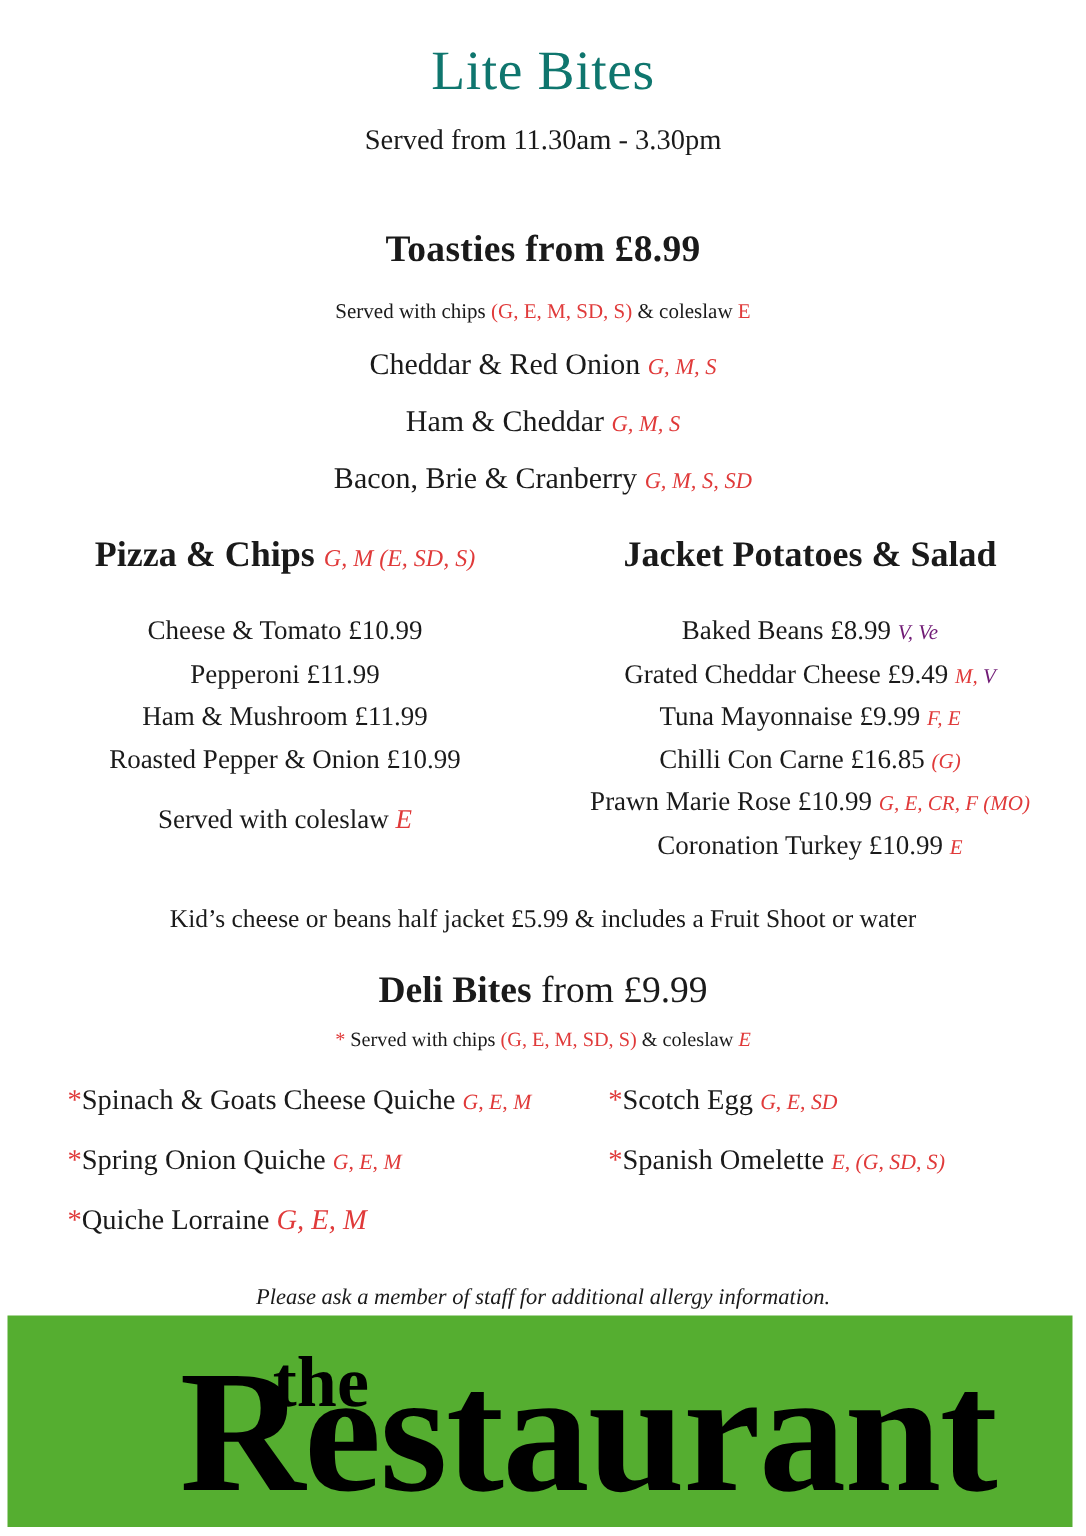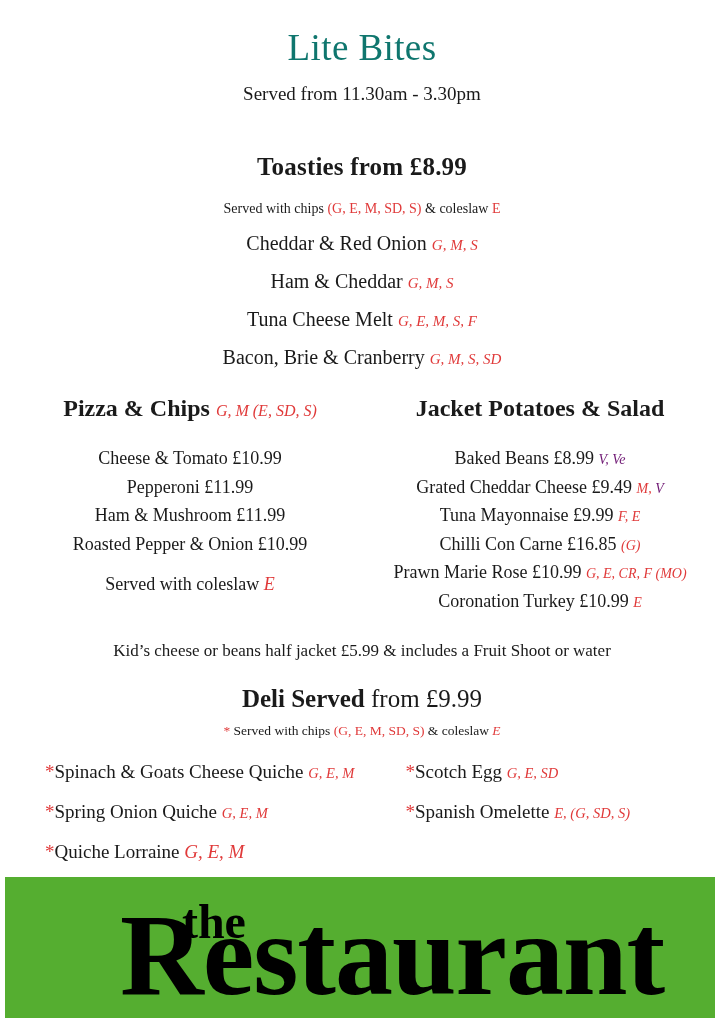--- a/index.html
+++ b/index.html
@@ -220,23 +220,20 @@
       <span>Served with chips </span><span class="allergen-up">(G, E, M, SD, S)</span><span> &amp; coleslaw </span><span class="allergen-up">E</span>
     </div>
     <div class="toastie-list">
       <div class="toastie-item">
         <span>Cheddar &amp; Red Onion </span><span class="allergen">G, M, S</span>
       </div>
       <div class="toastie-item">
         <span>Ham &amp; Cheddar </span><span class="allergen">G, M, S</span>
       </div>
       <div class="toastie-item">
-        <span>Tuna Cheese Melt </span><span class="allergen">G, E, M, S, F</span>
-      </div>
-      <div class="toastie-item">
         <span>Bacon, Brie &amp; Cranberry </span><span class="allergen">G, M, S, SD</span>
       </div>
     </div>
   </div>
 
   <div class="two-col">
 
     <div class="col-left">
       <div class="col-head">
         <span>Pizza &amp; Chips </span><span class="allergen">G, M (E, SD, S)</span>
@@ -274,21 +271,21 @@
           <span>Coronation Turkey £10.99 </span><span class="allergen">E</span>
         </div>
       </div>
     </div>
   </div>
 
   <div class="kids-line">Kid’s cheese or beans half jacket £5.99 &amp; includes a Fruit Shoot or water</div>
 
   <div class="deli-wrap">
     <div class="deli-head">
-      <span class="bold">Deli Served</span><span> from £9.99</span>
+      <span class="bold">Deli Bites</span><span> from £9.99</span>
     </div>
     <div class="deli-note">
       <span class="star">*</span><span> Served with chips </span><span class="allergen-up">(G, E, M, SD, S)</span><span> &amp; coleslaw </span><span class="allergen">E</span>
     </div>
 
     <div class="deli-cols">
       <div class="deli-col-a">
         <div class="deli-item">
           <span class="star">*</span><span>Spinach &amp; Goats Cheese Quiche </span><span class="allergen">G, E,  M</span>
         </div>

